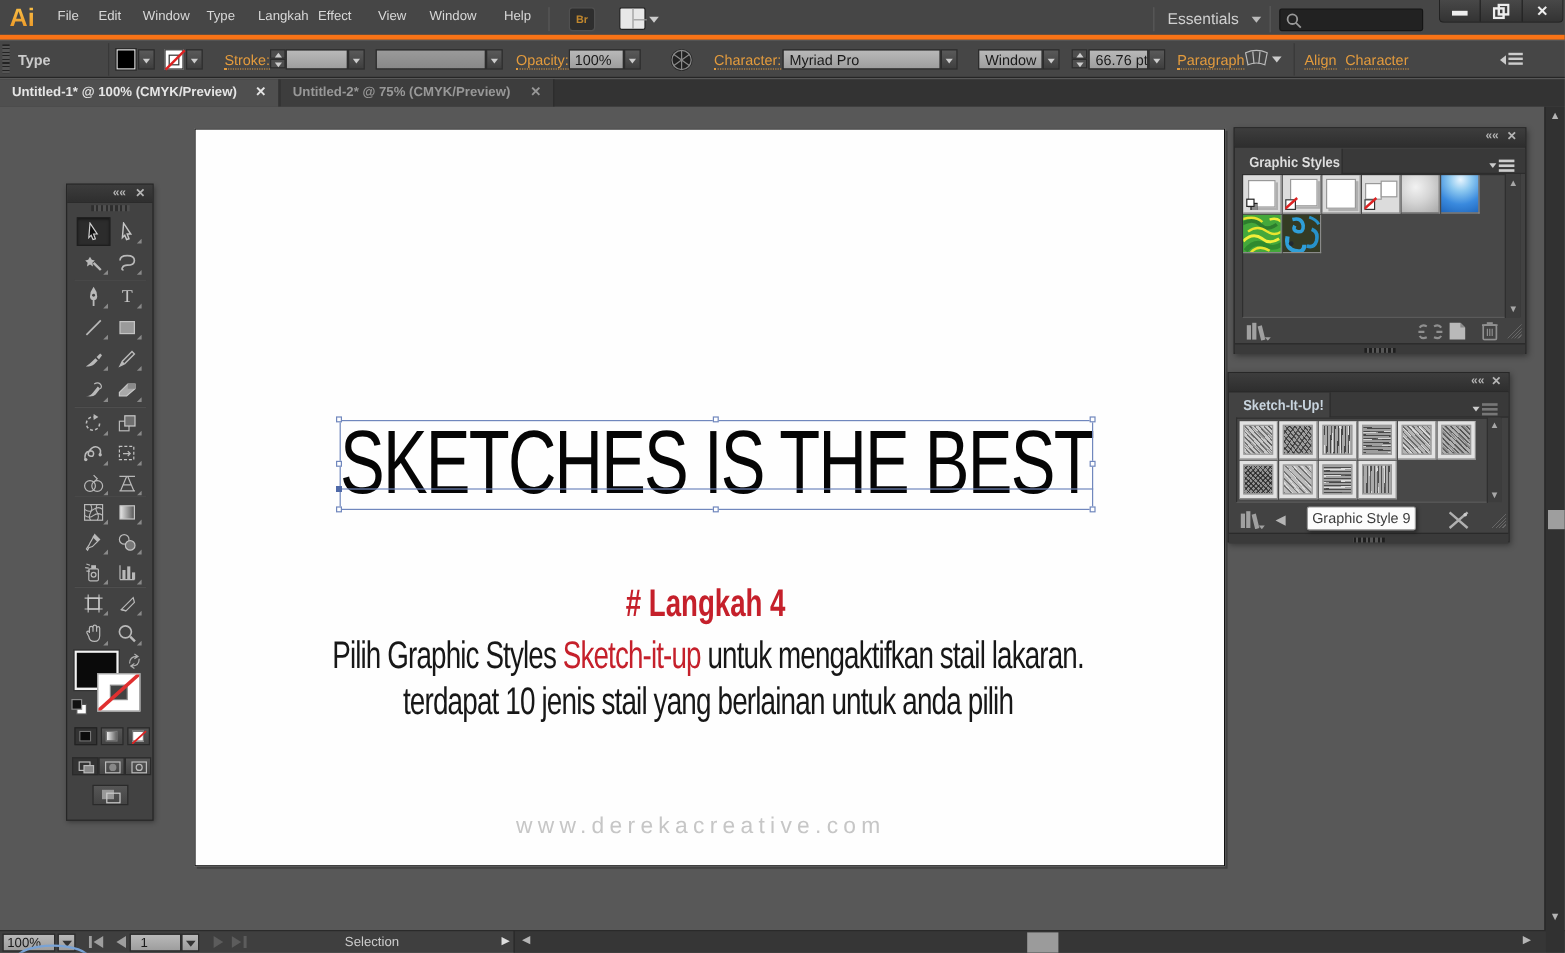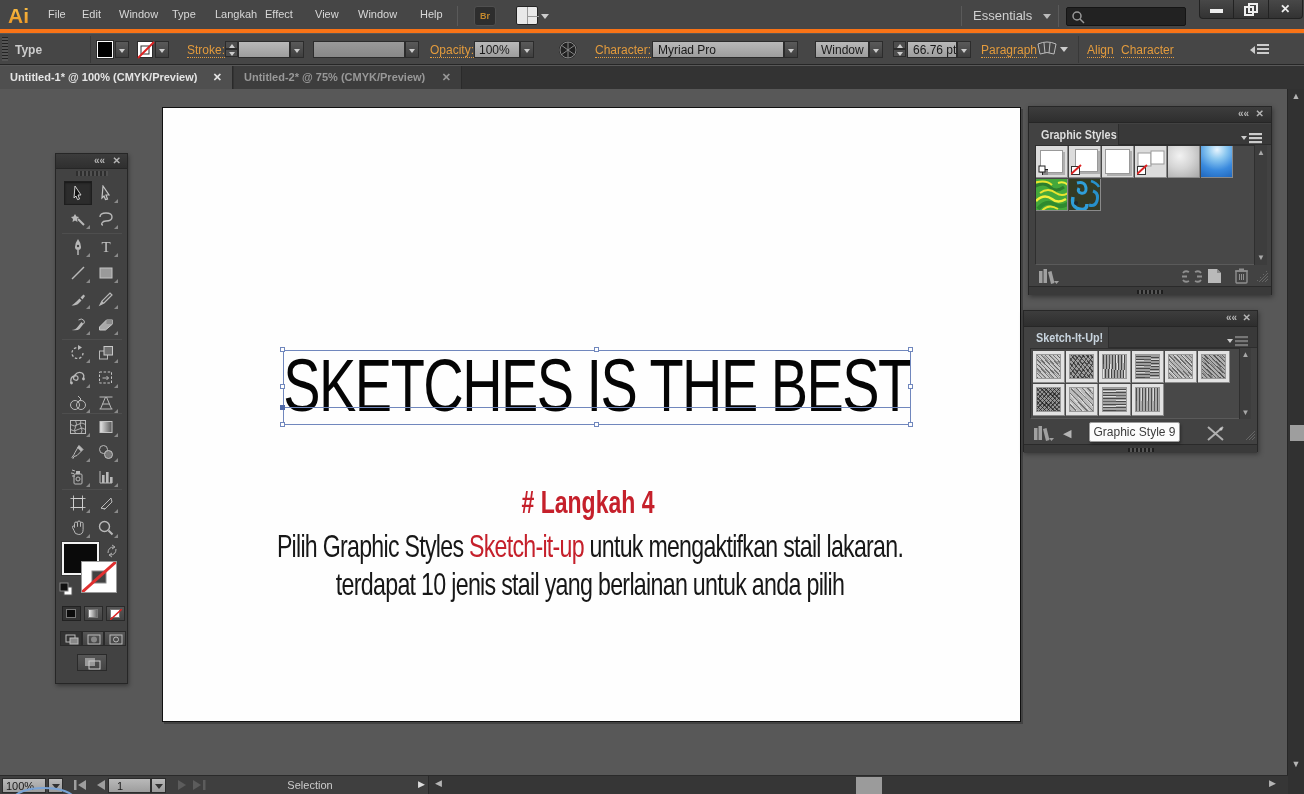--- a/index.html
+++ b/index.html
@@ -660,20 +660,21 @@
   <div class="handle" style="left:908px;top:258px"></div>
   <div class="handle" style="left:280px;top:295px"></div>
   <div class="handle" style="left:908px;top:295px"></div>
   <div class="handle" style="left:280px;top:333px"></div>
   <div class="handle" style="left:594px;top:333px"></div>
   <div class="handle" style="left:908px;top:333px"></div>
   <div class="handle filled" style="left:280px;top:316px"></div>
   <div id="langkah"># Langkah 4</div>
   <div id="line1">Pilih Graphic Styles <span class="red">Sketch-it-up</span> untuk mengaktifkan stail lakaran.</div>
   <div id="line2">terdapat 10 jenis stail yang berlainan untuk anda pilih</div>
+  <div id="website">www.derekacreative.com</div>
 </div>
 <div id="vscroll">
   <div class="varrow" style="top:2px">▲</div>
   <div id="vthumb"></div>
   <div class="varrow" style="top:670px">▼</div>
 </div>
 <div id="statusbar">
   <div class="lightbox" style="left:2px;top:2px;width:44px;height:15px;font-size:11px;line-height:14px;padding-left:3px">100%</div>
   <div class="sb-dd" style="left:48px"></div>
   <svg style="position:absolute;left:74px;top:4px" width="13" height="10">

